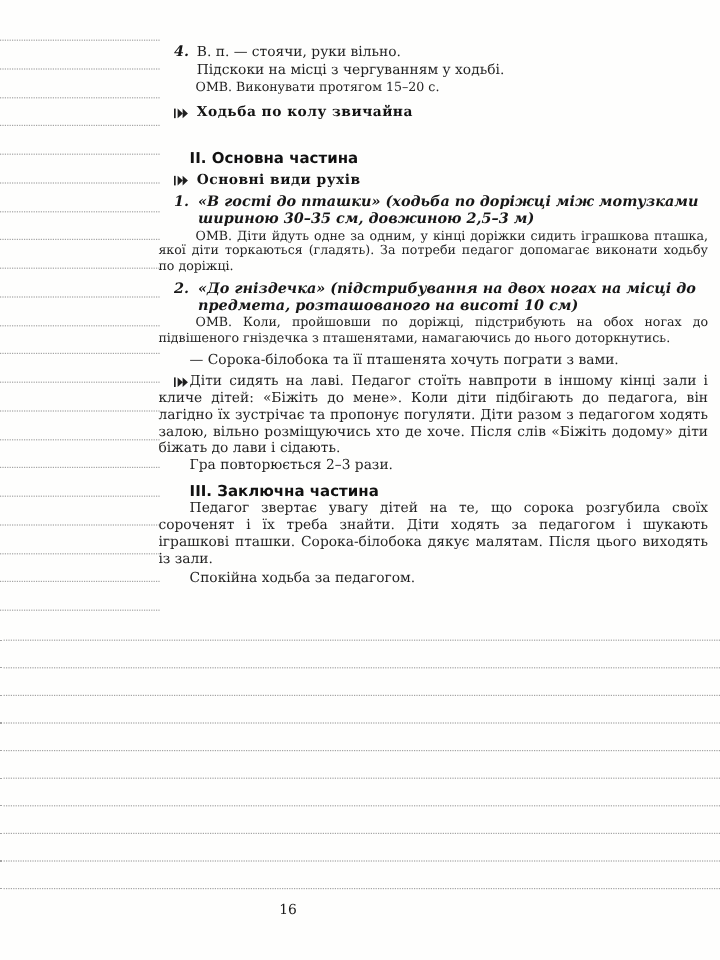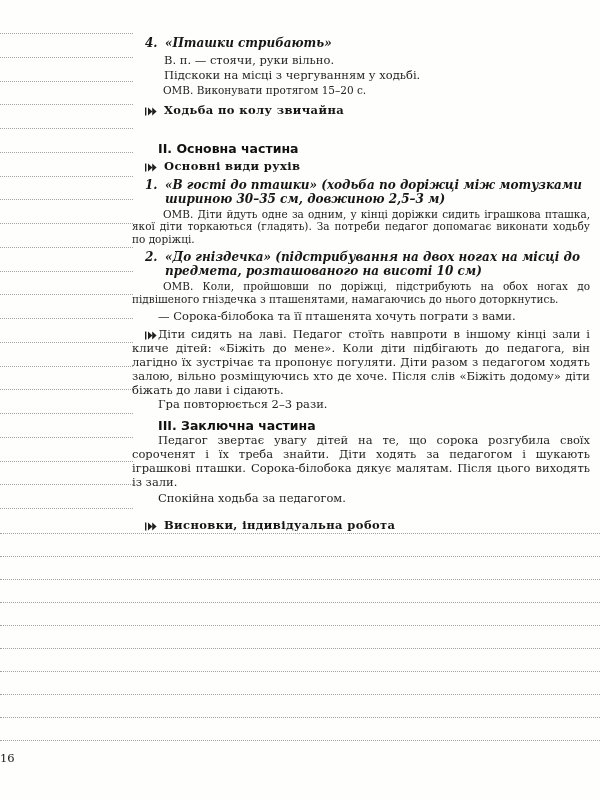--- a/index.html
+++ b/index.html
@@ -63,21 +63,21 @@
     font-size:11.5px; line-height:14px;
     text-align:justify;
     text-indent:26px;
   }
   .mt2{margin-top:2px}.mt3{margin-top:3px}.mt4{margin-top:4px}
   .mt5{margin-top:5px}.mt6{margin-top:6px}.mt7{margin-top:7px}
   .mt8{margin-top:24px}.mt13{margin-top:13px}
   .page-number {
     position:absolute;
     left:0; width:480px; top:751px;
-    text-align:left;
+    text-align:center;
     font-size:11.5px;
     color:#1a1a1a;
   }
 </style>
 </head>
 <body>
 
 <div class="page">
 
   <div id="ruling">
@@ -111,21 +111,20 @@
       <div class="ruled-line" style="top: 671px; left: 0px; width: 600px;"></div>
       <div class="ruled-line" style="top: 694px; left: 0px; width: 600px;"></div>
       <div class="ruled-line" style="top: 717px; left: 0px; width: 600px;"></div>
       <div class="ruled-line" style="top: 740px; left: 0px; width: 600px;"></div>
     </div>
 
   <div class="content">
 
     <div class="item-heading mt6">
       <span class="item-num">4.</span>
-      <span>«Пташки стрибають»</span>
     </div>
     <div class="plain-line mt3">В. п. — стоячи, руки вільно.</div>
     <div class="plain-line">Підскоки на місці з чергуванням у ходьбі.</div>
     <div class="omv omv-single mt2">ОМВ. Виконувати протягом 15–20 с.</div>
 
     <div class="marker-row mt6">
       <span class="marker-icon">
         <svg width="13" height="9" viewBox="0 0 13 9">
             <rect x="0" y="0.5" width="1.4" height="8" fill="#1f1f1f"></rect>
             <path d="M3 0.5 L7.4 4.5 L3 8.5 Z" fill="#1f1f1f"></path>
@@ -174,28 +173,18 @@
     </div>
 
     <div class="para mt2">Діти сидять на лаві. Педагог стоїть навпроти в іншому кінці зали і кличе дітей: «Біжіть до мене». Коли діти підбігають до педагога, він лагідно їх зустрічає та пропонує погуляти. Діти разом з педагогом ходять залою, вільно розміщуючись хто де хоче. Після слів «Біжіть додому» діти біжать до лави і сідають.</div>
     <div class="para">Гра повторюється 2–3 рази.</div>
 
     <div class="section-header mt7">III. Заключна частина</div>
 
     <div class="para">Педагог звертає увагу дітей на те, що сорока розгубила своїх сороченят і їх треба знайти. Діти ходять за педагогом і шукають іграшкові пташки. Сорока-білобока дякує малятам. Після цього виходять із зали.</div>
     <div class="para mt2">Спокійна ходьба за педагогом.</div>
 
-    <div class="marker-row mt13">
-      <span class="marker-icon">
-        <svg width="13" height="9" viewBox="0 0 13 9">
-            <rect x="0" y="0.5" width="1.4" height="8" fill="#1f1f1f"></rect>
-            <path d="M3 0.5 L7.4 4.5 L3 8.5 Z" fill="#1f1f1f"></path>
-            <path d="M7.2 0.5 L11.6 4.5 L7.2 8.5 Z" fill="#1f1f1f"></path>
-          </svg>
-      </span>
-      <span>Висновки, індивідуальна робота</span>
-    </div>
 
   </div>
 
   <div class="page-number">16</div>
 
 </div>
 
 </body></html>

